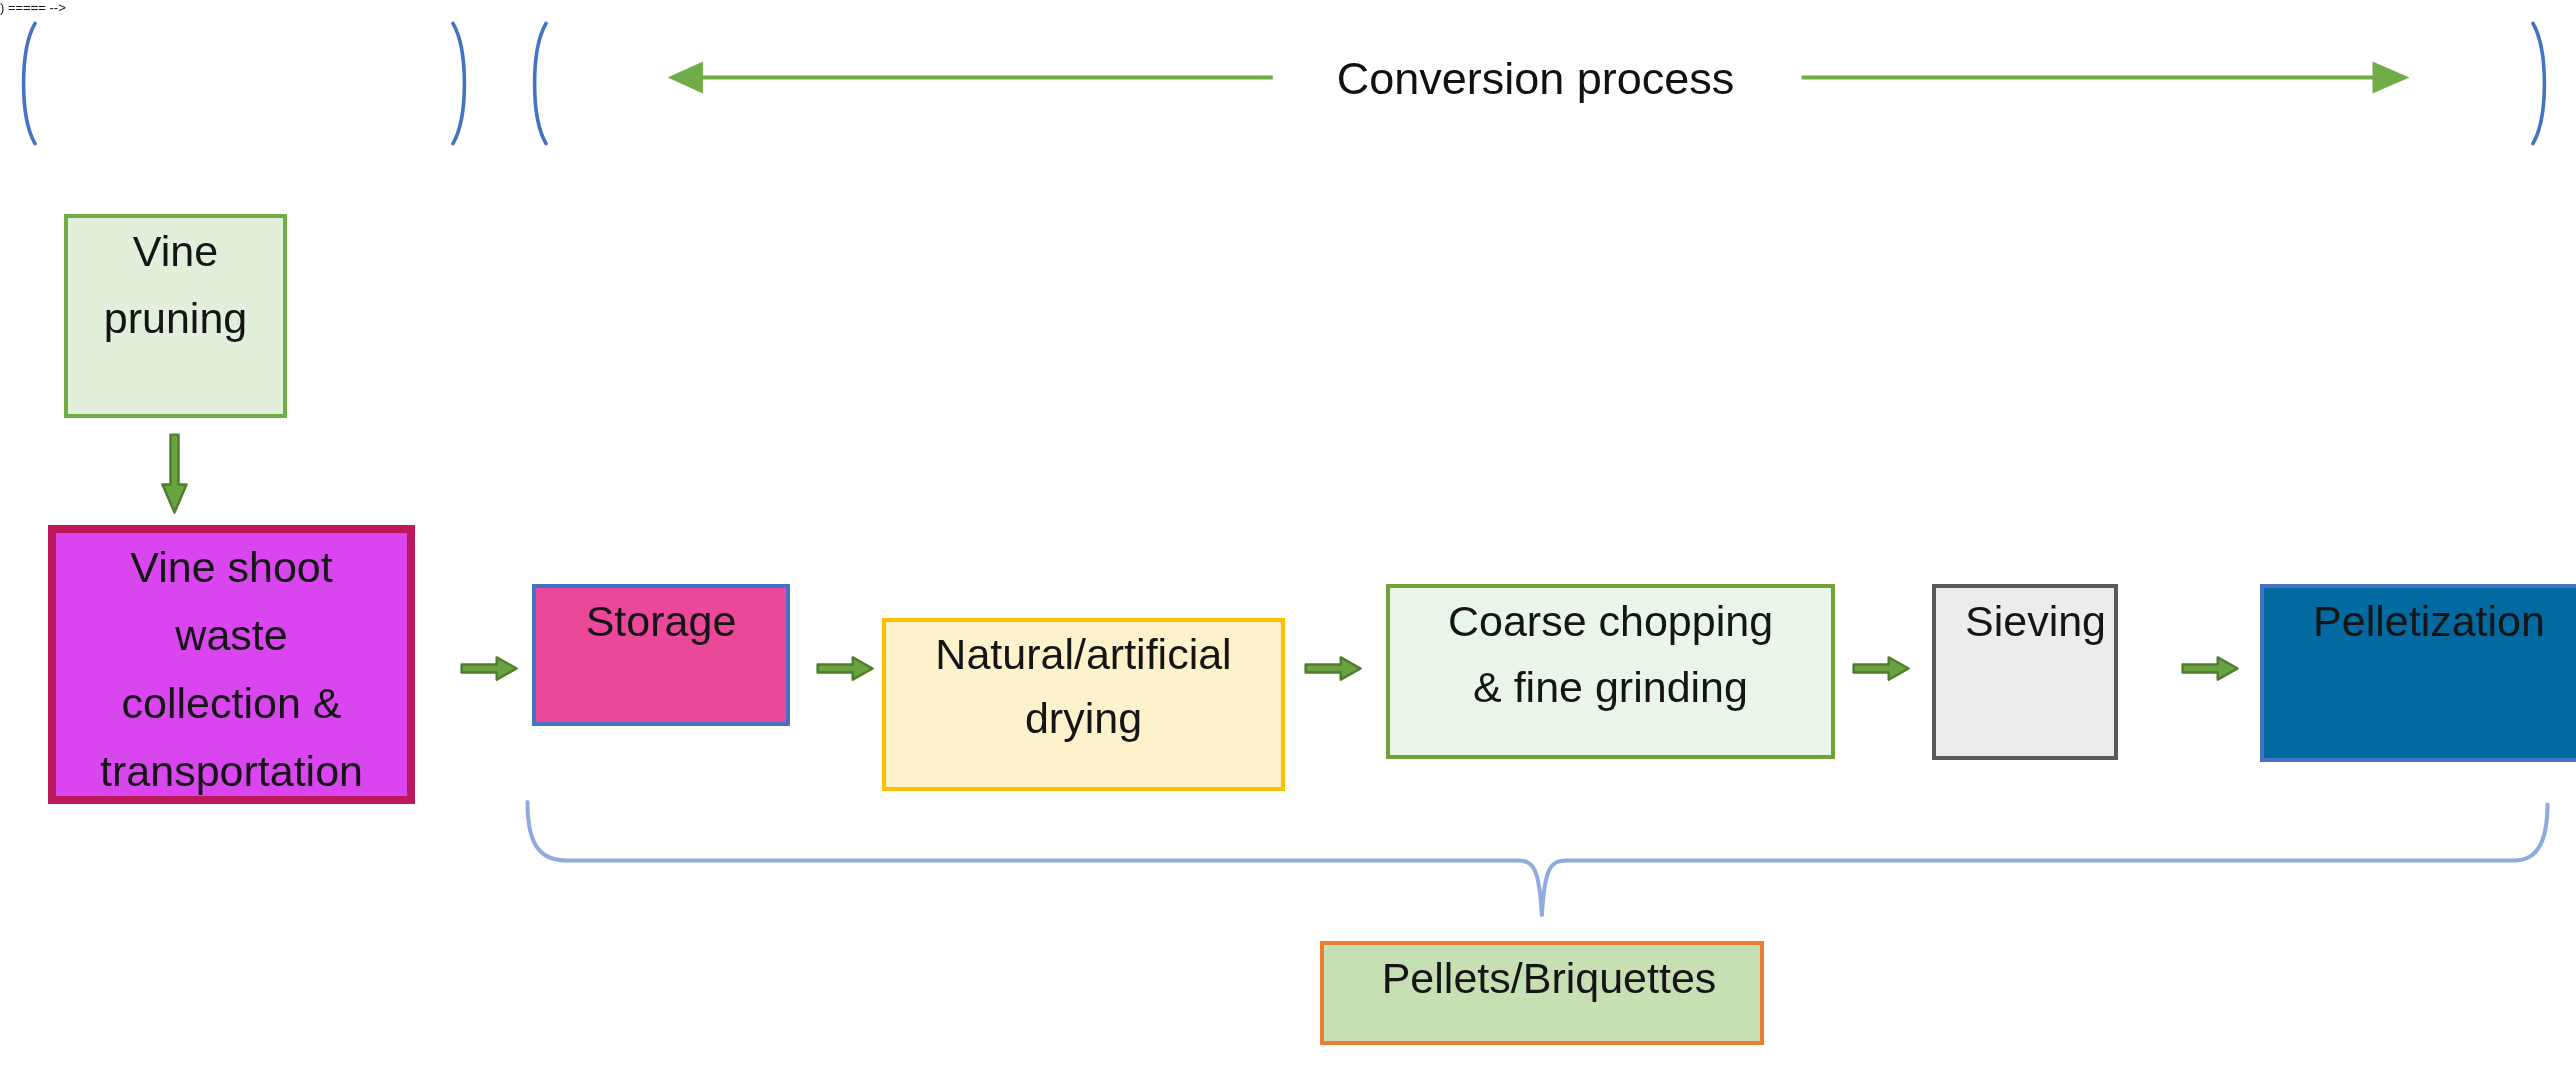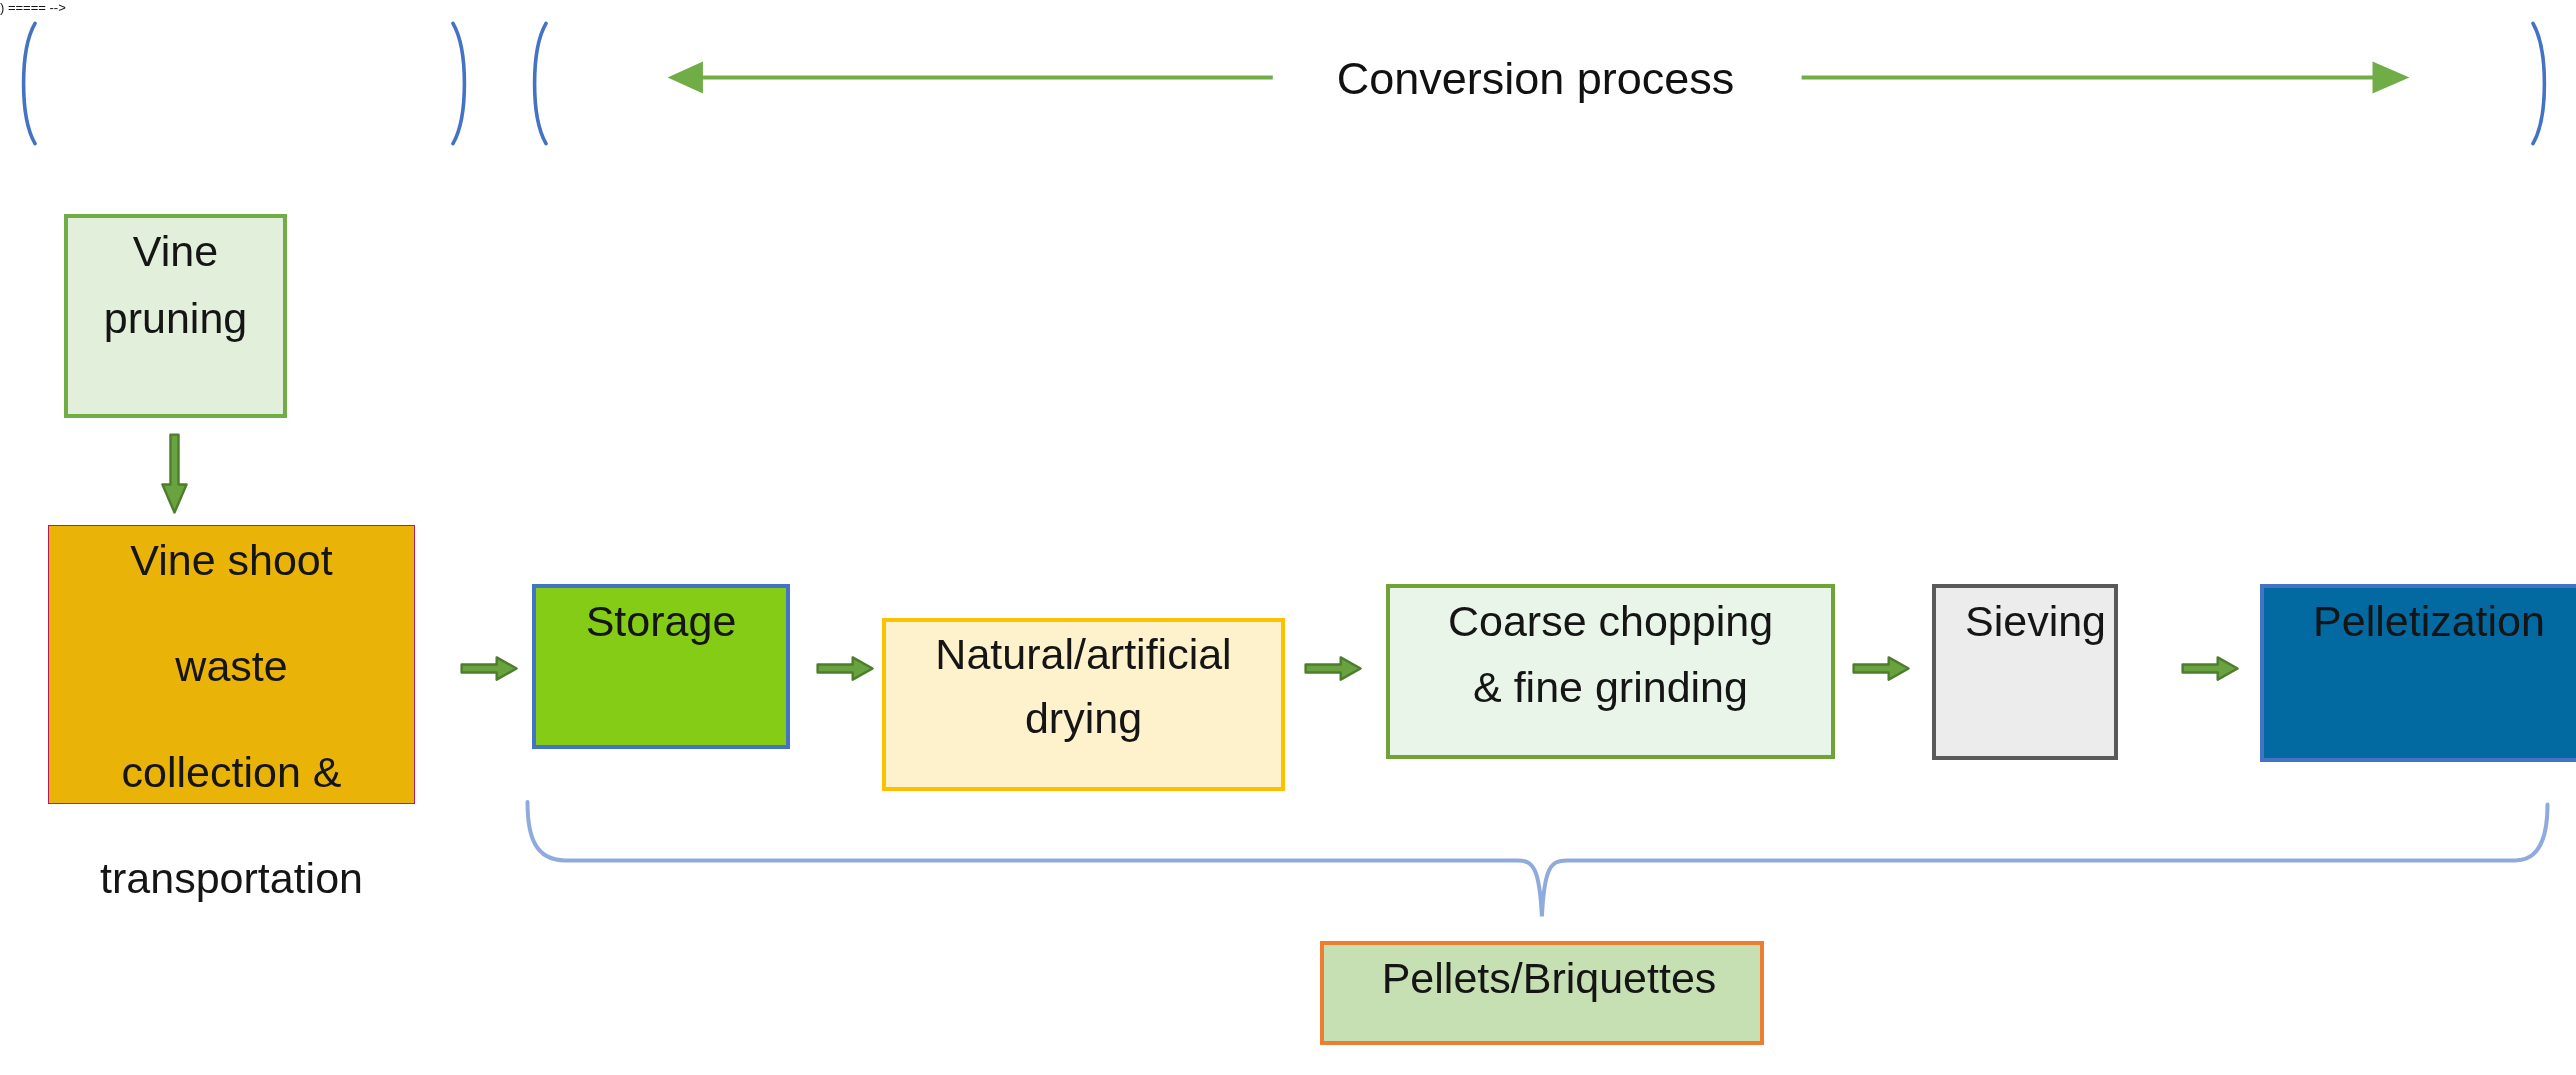--- a/index.html
+++ b/index.html
@@ -73,33 +73,33 @@
   
   <div class="pbox" style="left:64px;top:214px;width:223px;height:204px;background:#e2efda;border:4px solid #70ad47;">
     <span class="ln">Vine</span>
     <span class="ln">pruning</span>
   </div>
 
   <svg style="left:160px;top:433px;" width="29" height="82" viewBox="0 0 36 102">
     <path d="M13 2 L23 2 L23 64 L33 64 L18 99 L3 64 L13 64 Z" fill="#69a33f" stroke="#4e7e2d" stroke-width="3" stroke-linejoin="round"></path>
   </svg>
 
-  <div class="pbox" style="left:48px;top:525px;width:367px;height:279px;background:#eab308;border:1px solid #be185d;line-height:68px;gap:38px;">
+  <div class="pbox" style="left:48px;top:525px;width:367px;height:279px;background:#d946ef;border:8px solid #be185d;line-height:68px;">
     <span class="ln">Vine shoot</span>
     <span class="ln">waste</span>
     <span class="ln">collection &amp;</span>
     <span class="ln">transportation</span>
   </div>
 
   
   <svg style="left:460px;top:654px;" width="59" height="29" viewBox="0 0 74 36">
     <path d="M2 13 L46 13 L46 4 L71 18 L46 32 L46 23 L2 23 Z" fill="#69a33f" stroke="#4e7e2d" stroke-width="3" stroke-linejoin="round"></path>
   </svg>
 
-  <div class="pbox" style="left:532px;top:584px;width:258px;height:165px;background:#84cc16;border:4px solid #4472c4;">
+  <div class="pbox" style="left:532px;top:584px;width:258px;height:142px;background:#ec4899;border:4px solid #4472c4;">
     <span class="ln">Storage</span>
   </div>
 
   <svg style="left:816px;top:654px;" width="59" height="29" viewBox="0 0 74 36">
     <path d="M2 13 L46 13 L46 4 L71 18 L46 32 L46 23 L2 23 Z" fill="#69a33f" stroke="#4e7e2d" stroke-width="3" stroke-linejoin="round"></path>
   </svg>
 
   <div class="pbox" style="left:882px;top:584px;width:403px;height:173px;background:#fdf2cc;border:4px solid #ffc000;line-height:64px;margin-top:34px;">
     <span class="ln">Natural/artificial</span>
     <span class="ln">drying</span>

